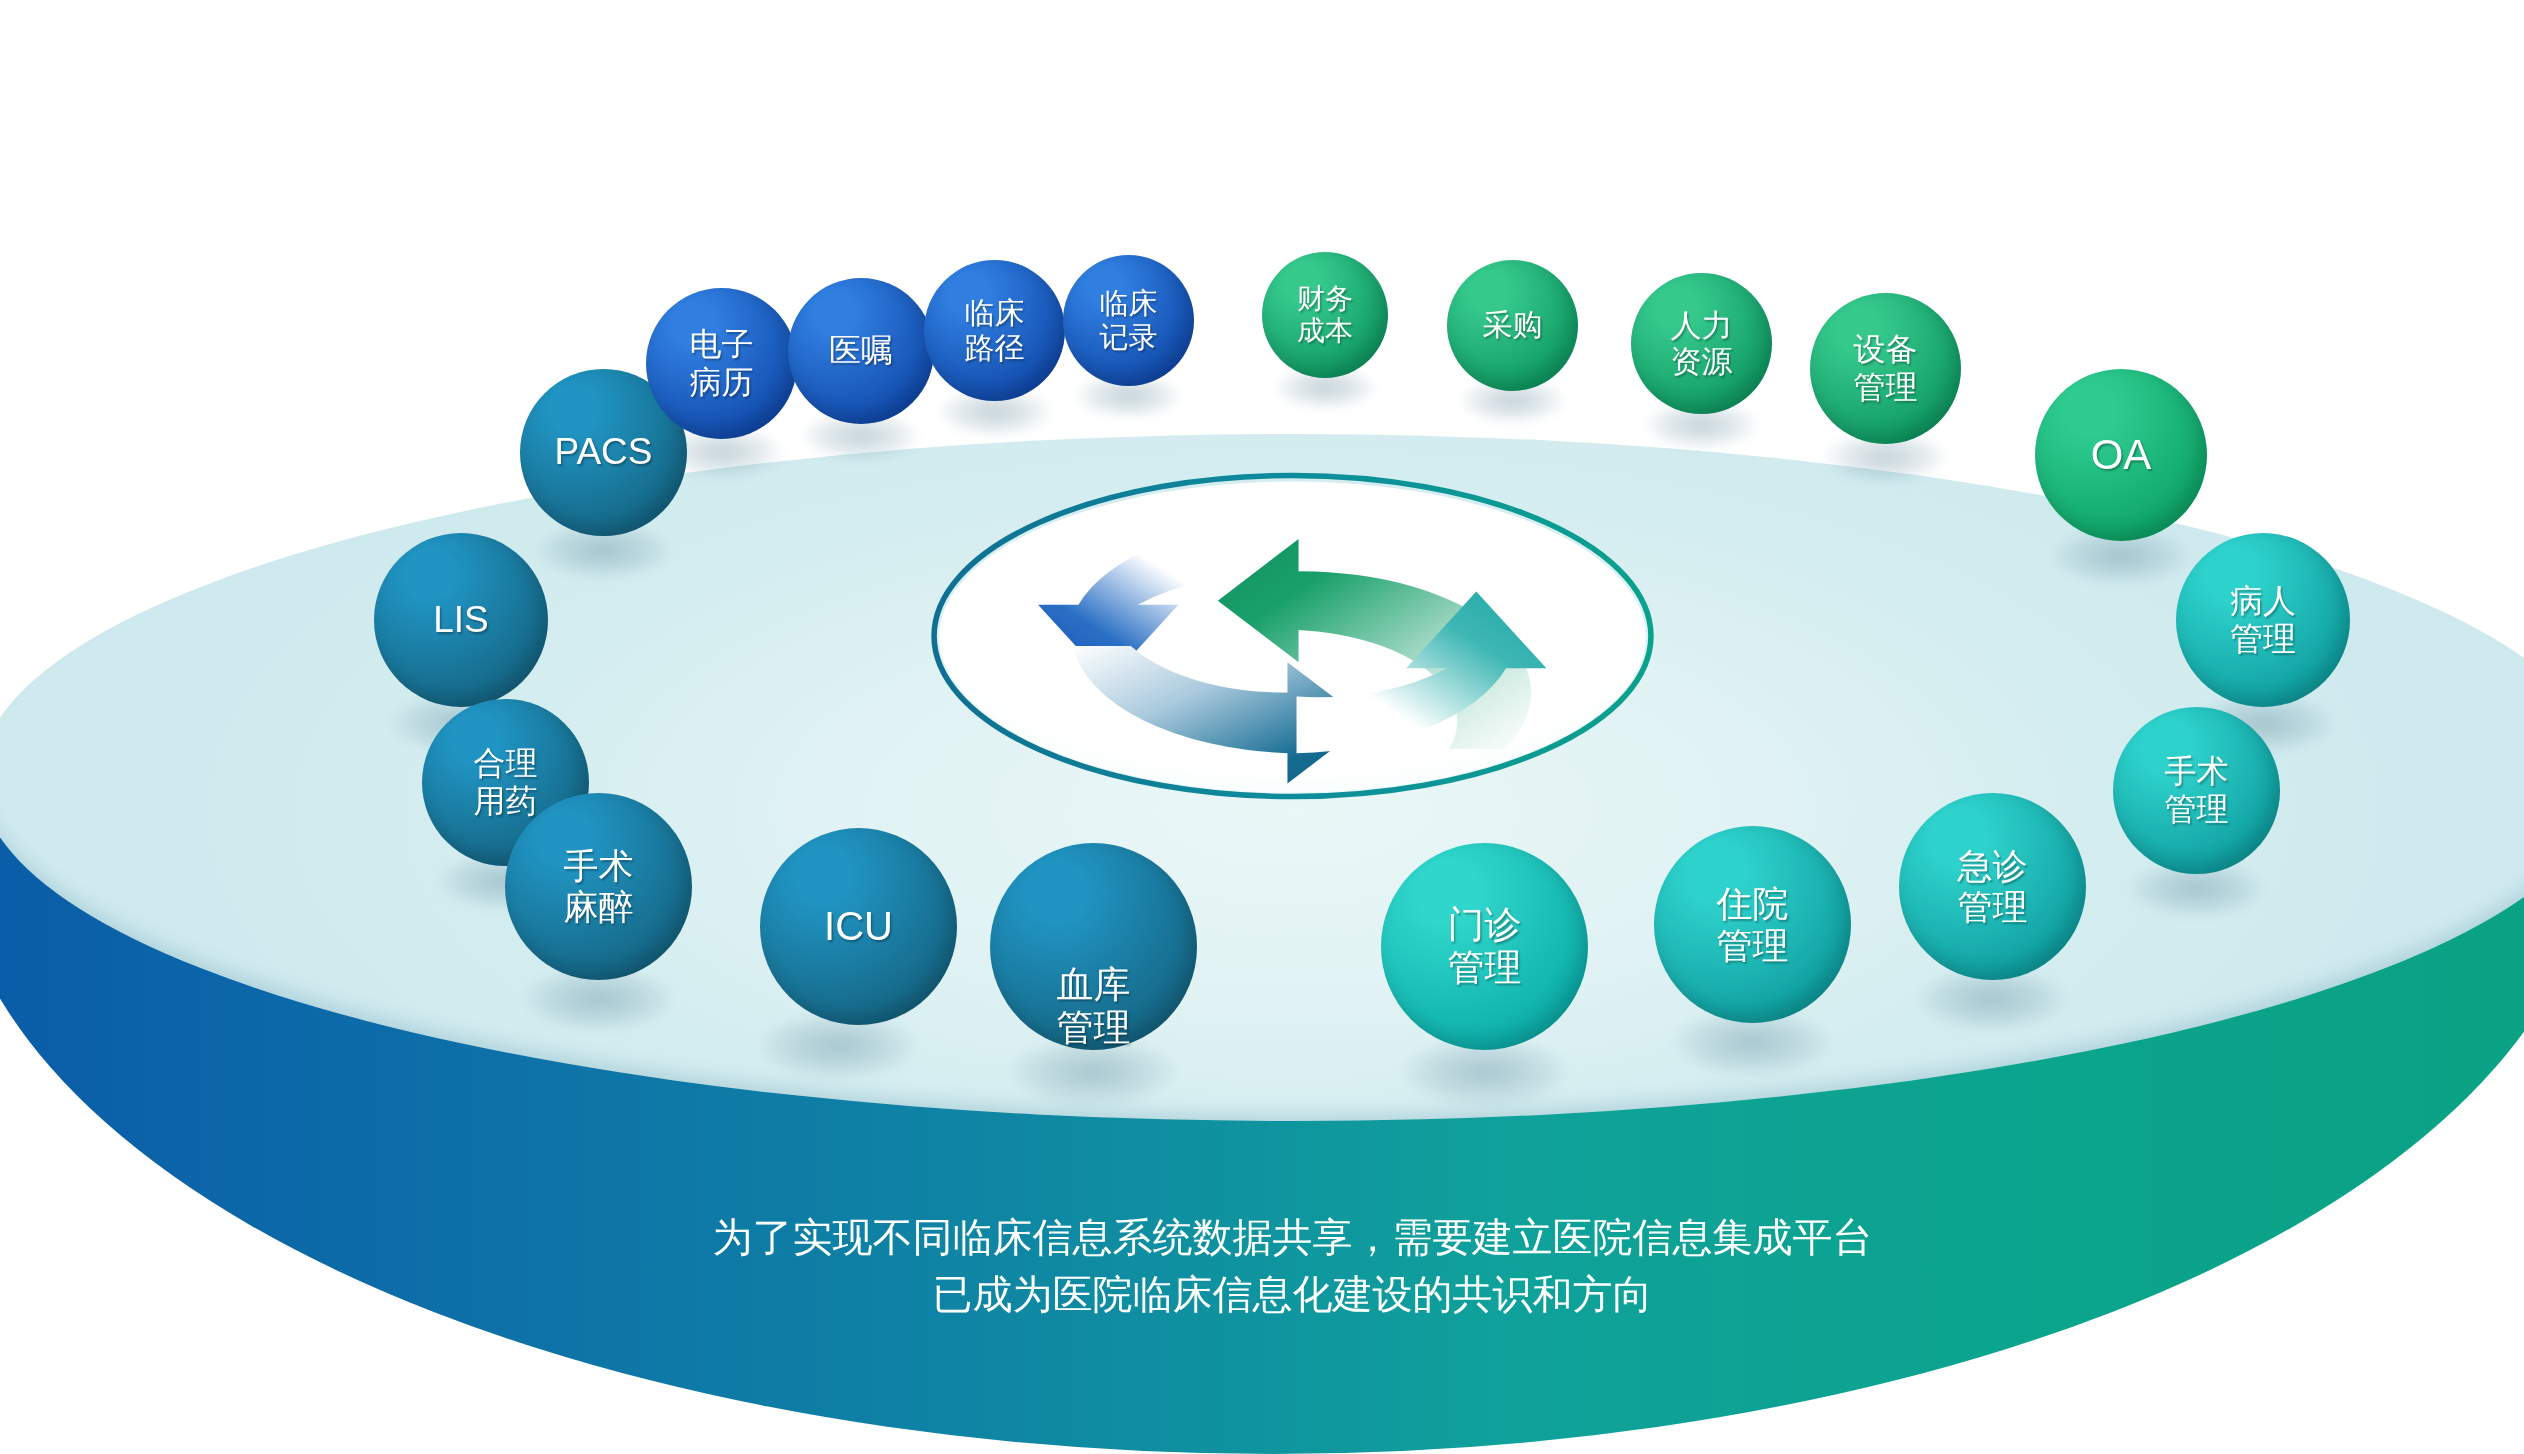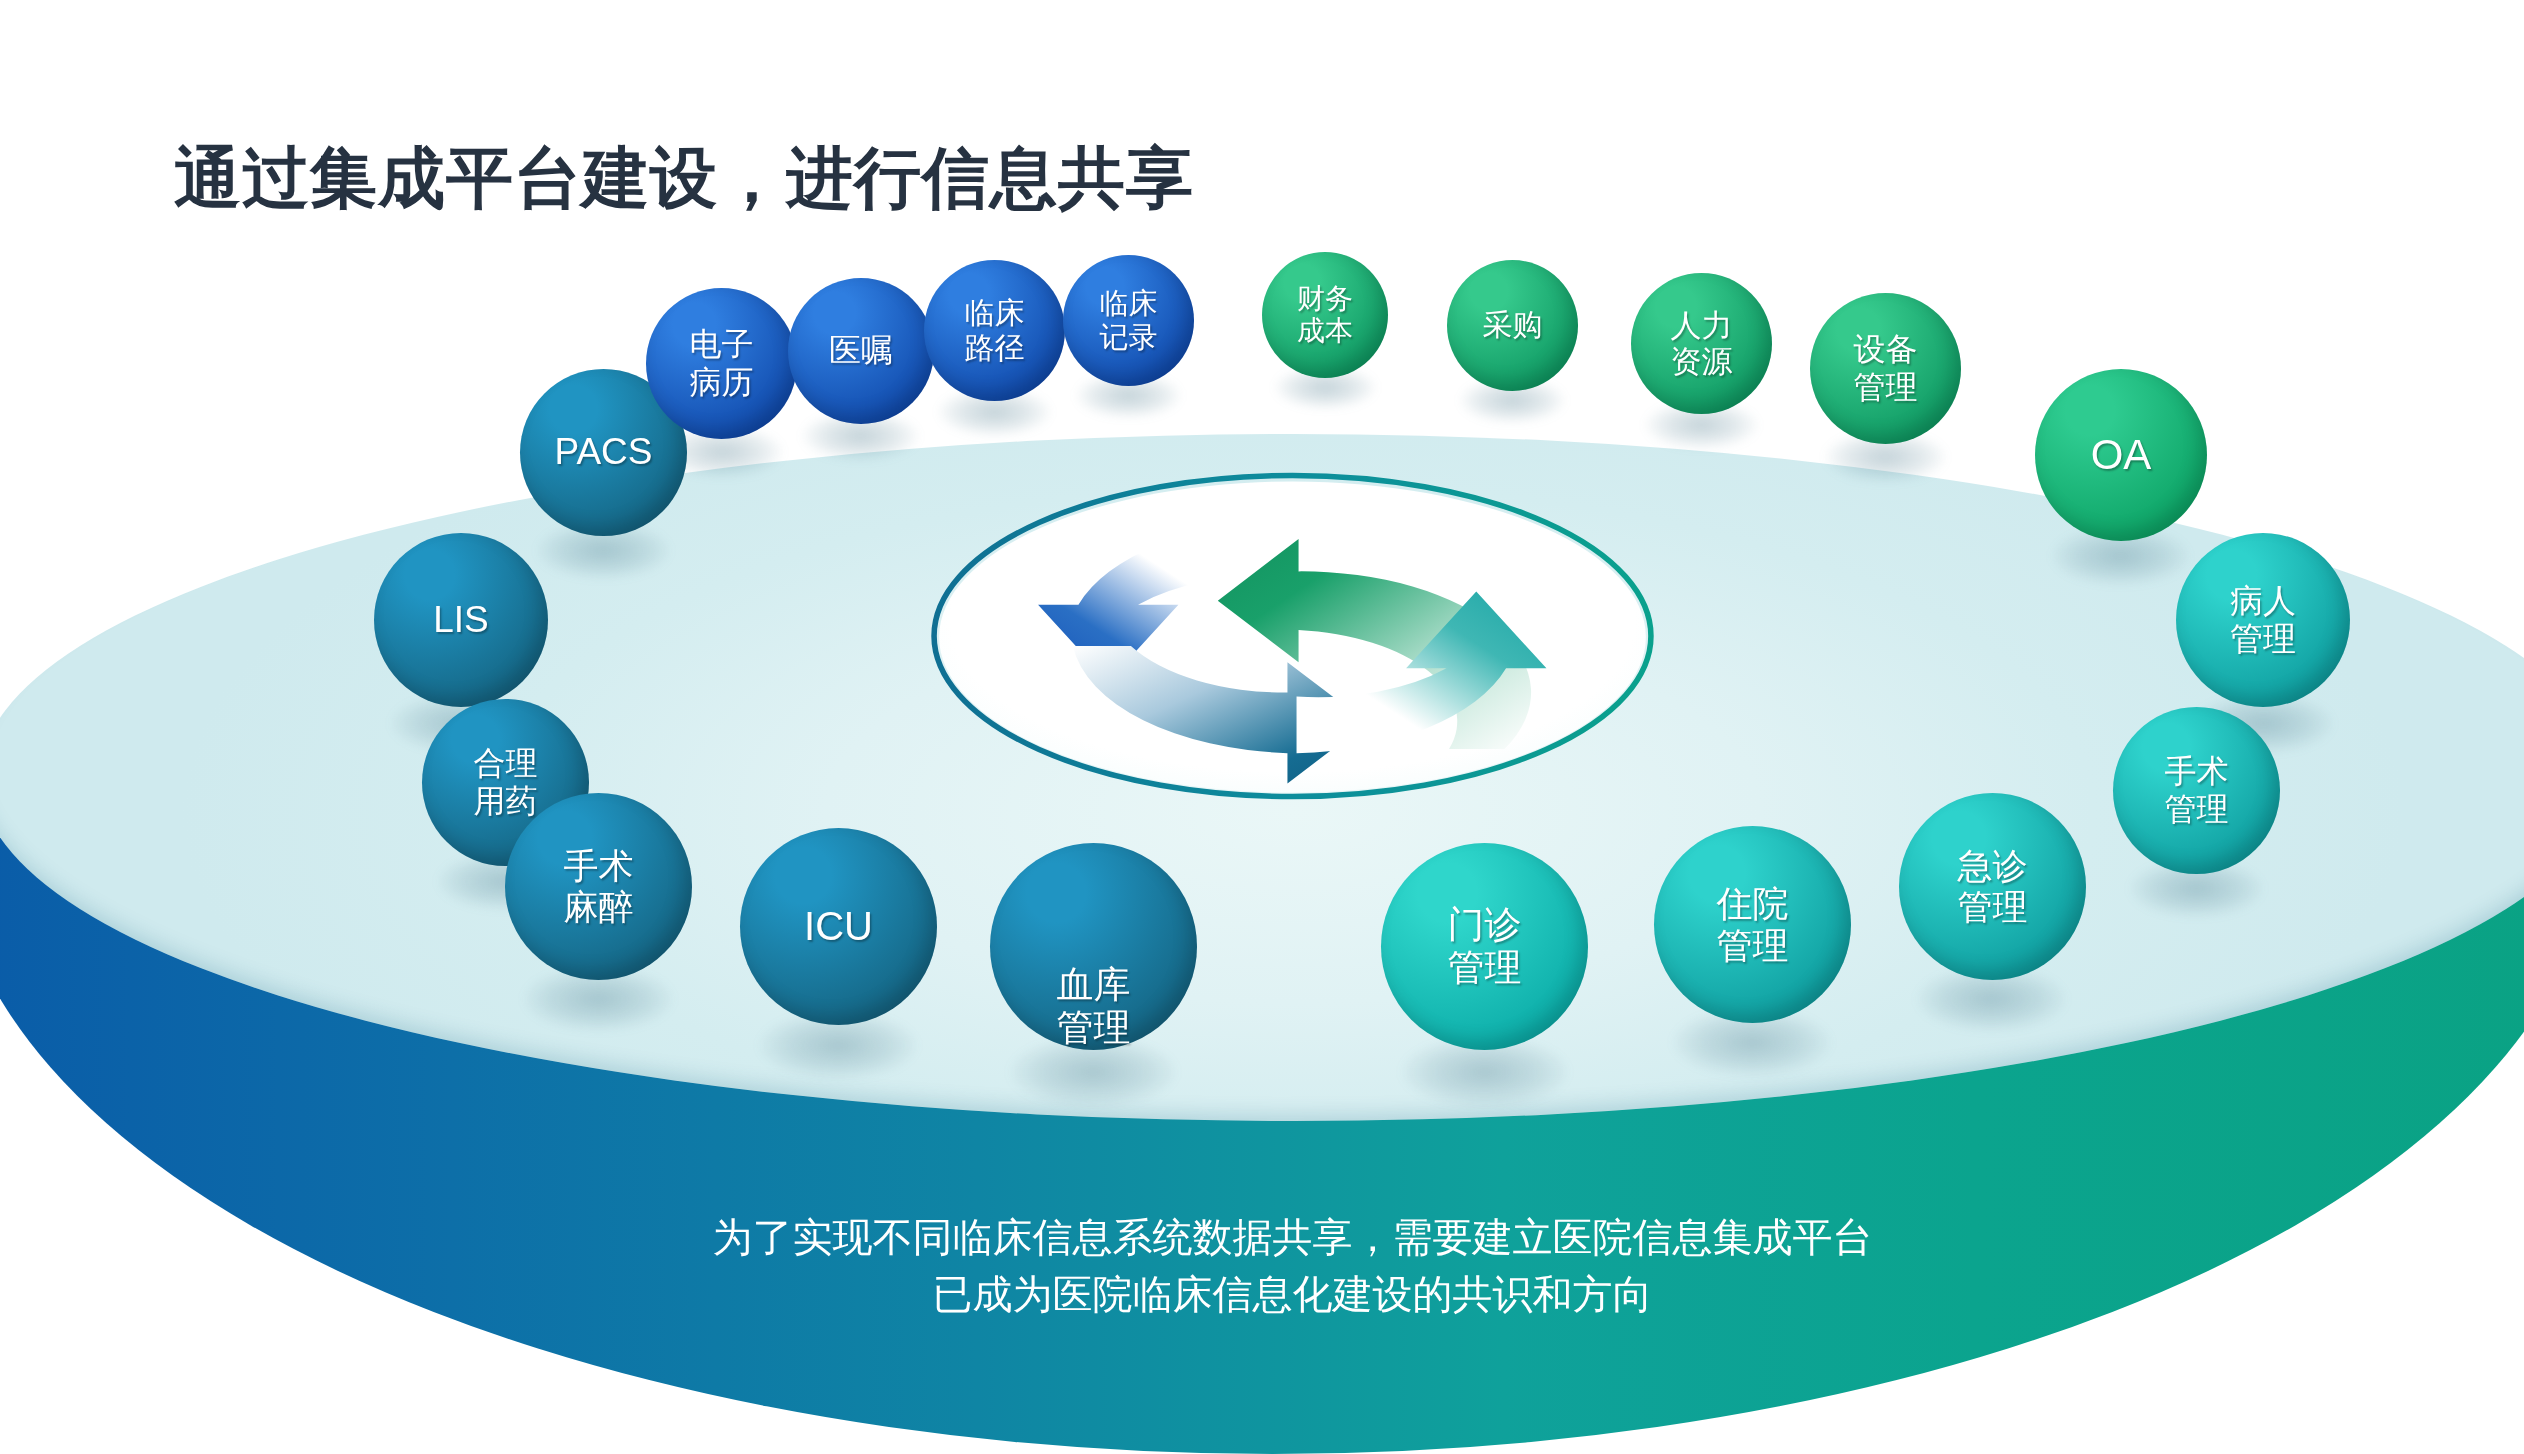--- a/index.html
+++ b/index.html
@@ -194,30 +194,29 @@
       <div class="bubble" style="left: 2176px; top: 533px; width: 174px; height: 174px; font-size: 33px; background: radial-gradient(circle at 32% 24%, rgb(46, 210, 204) 0%, rgb(46, 210, 204) 14%, rgb(13, 154, 156) 82%, rgb(13, 154, 156) 100%); box-shadow: rgba(0, 0, 0, 0.16) -7px -9px 17px inset;"><span class="lbl">病人
 管理</span></div>
       <div class="bubble" style="left: 422px; top: 699px; width: 167px; height: 167px; font-size: 32px; background: radial-gradient(circle at 32% 24%, rgb(32, 148, 194) 0%, rgb(32, 148, 194) 14%, rgb(20, 98, 127) 82%, rgb(20, 98, 127) 100%); box-shadow: rgba(0, 0, 0, 0.16) -7px -9px 17px inset;"><span class="lbl">合理
 用药</span></div>
       <div class="bubble" style="left: 2113px; top: 707px; width: 167px; height: 167px; font-size: 32px; background: radial-gradient(circle at 32% 24%, rgb(46, 210, 204) 0%, rgb(46, 210, 204) 14%, rgb(13, 154, 156) 82%, rgb(13, 154, 156) 100%); box-shadow: rgba(0, 0, 0, 0.16) -7px -9px 17px inset;"><span class="lbl">手术
 管理</span></div>
       <div class="bubble" style="left: 505px; top: 793px; width: 187px; height: 187px; font-size: 35px; background: radial-gradient(circle at 32% 24%, rgb(32, 148, 194) 0%, rgb(32, 148, 194) 14%, rgb(20, 98, 127) 82%, rgb(20, 98, 127) 100%); box-shadow: rgba(0, 0, 0, 0.16) -7px -9px 17px inset;"><span class="lbl">手术
 麻醉</span></div>
       <div class="bubble" style="left: 1899px; top: 793px; width: 187px; height: 187px; font-size: 35px; background: radial-gradient(circle at 32% 24%, rgb(46, 210, 204) 0%, rgb(46, 210, 204) 14%, rgb(13, 154, 156) 82%, rgb(13, 154, 156) 100%); box-shadow: rgba(0, 0, 0, 0.16) -7px -9px 17px inset;"><span class="lbl">急诊
 管理</span></div>
-      <div class="bubble" style="left: 740px; top: 828px; width: 197px; height: 197px; font-size: 40px; background: radial-gradient(circle at 32% 24%, rgb(32, 148, 194) 0%, rgb(32, 148, 194) 14%, rgb(20, 98, 127) 82%, rgb(20, 98, 127) 100%); box-shadow: rgba(0, 0, 0, 0.16) -7px -9px 17px inset;"><span class="lbl">ICU</span></div>
+      <div class="bubble" style="left: 760px; top: 828px; width: 197px; height: 197px; font-size: 40px; background: radial-gradient(circle at 32% 24%, rgb(32, 148, 194) 0%, rgb(32, 148, 194) 14%, rgb(20, 98, 127) 82%, rgb(20, 98, 127) 100%); box-shadow: rgba(0, 0, 0, 0.16) -7px -9px 17px inset;"><span class="lbl">ICU</span></div>
       <div class="bubble" style="left: 1654px; top: 826px; width: 197px; height: 197px; font-size: 36px; background: radial-gradient(circle at 32% 24%, rgb(46, 210, 204) 0%, rgb(46, 210, 204) 14%, rgb(13, 154, 156) 82%, rgb(13, 154, 156) 100%); box-shadow: rgba(0, 0, 0, 0.16) -7px -9px 17px inset;"><span class="lbl">住院
 管理</span></div>
       <div class="bubble" style="left: 990px; top: 843px; width: 207px; height: 207px; font-size: 37px; background: radial-gradient(circle at 32% 24%, rgb(32, 148, 194) 0%, rgb(32, 148, 194) 14%, rgb(20, 98, 127) 82%, rgb(20, 98, 127) 100%); box-shadow: rgba(0, 0, 0, 0.16) -7px -9px 17px inset; align-items: flex-end;"><span class="lbl">血库
 管理</span></div>
       <div class="bubble" style="left: 1381px; top: 843px; width: 207px; height: 207px; font-size: 37px; background: radial-gradient(circle at 32% 24%, rgb(47, 214, 203) 0%, rgb(47, 214, 203) 14%, rgb(10, 170, 166) 82%, rgb(10, 170, 166) 100%); box-shadow: rgba(0, 0, 0, 0.16) -7px -9px 17px inset;"><span class="lbl">门诊
 管理</span></div>
     </div>
 
-  <h1 class="page-title">通过集成平台建设，进行信息共享</h1>
 
   <div class="caption">
     <span>为了实现不同临床信息系统数据共享，需要建立医院信息集成平台</span>
     <span>已成为医院临床信息化建设的共识和方向</span>
   </div>
 
 </div>
 
 
 </body></html>

